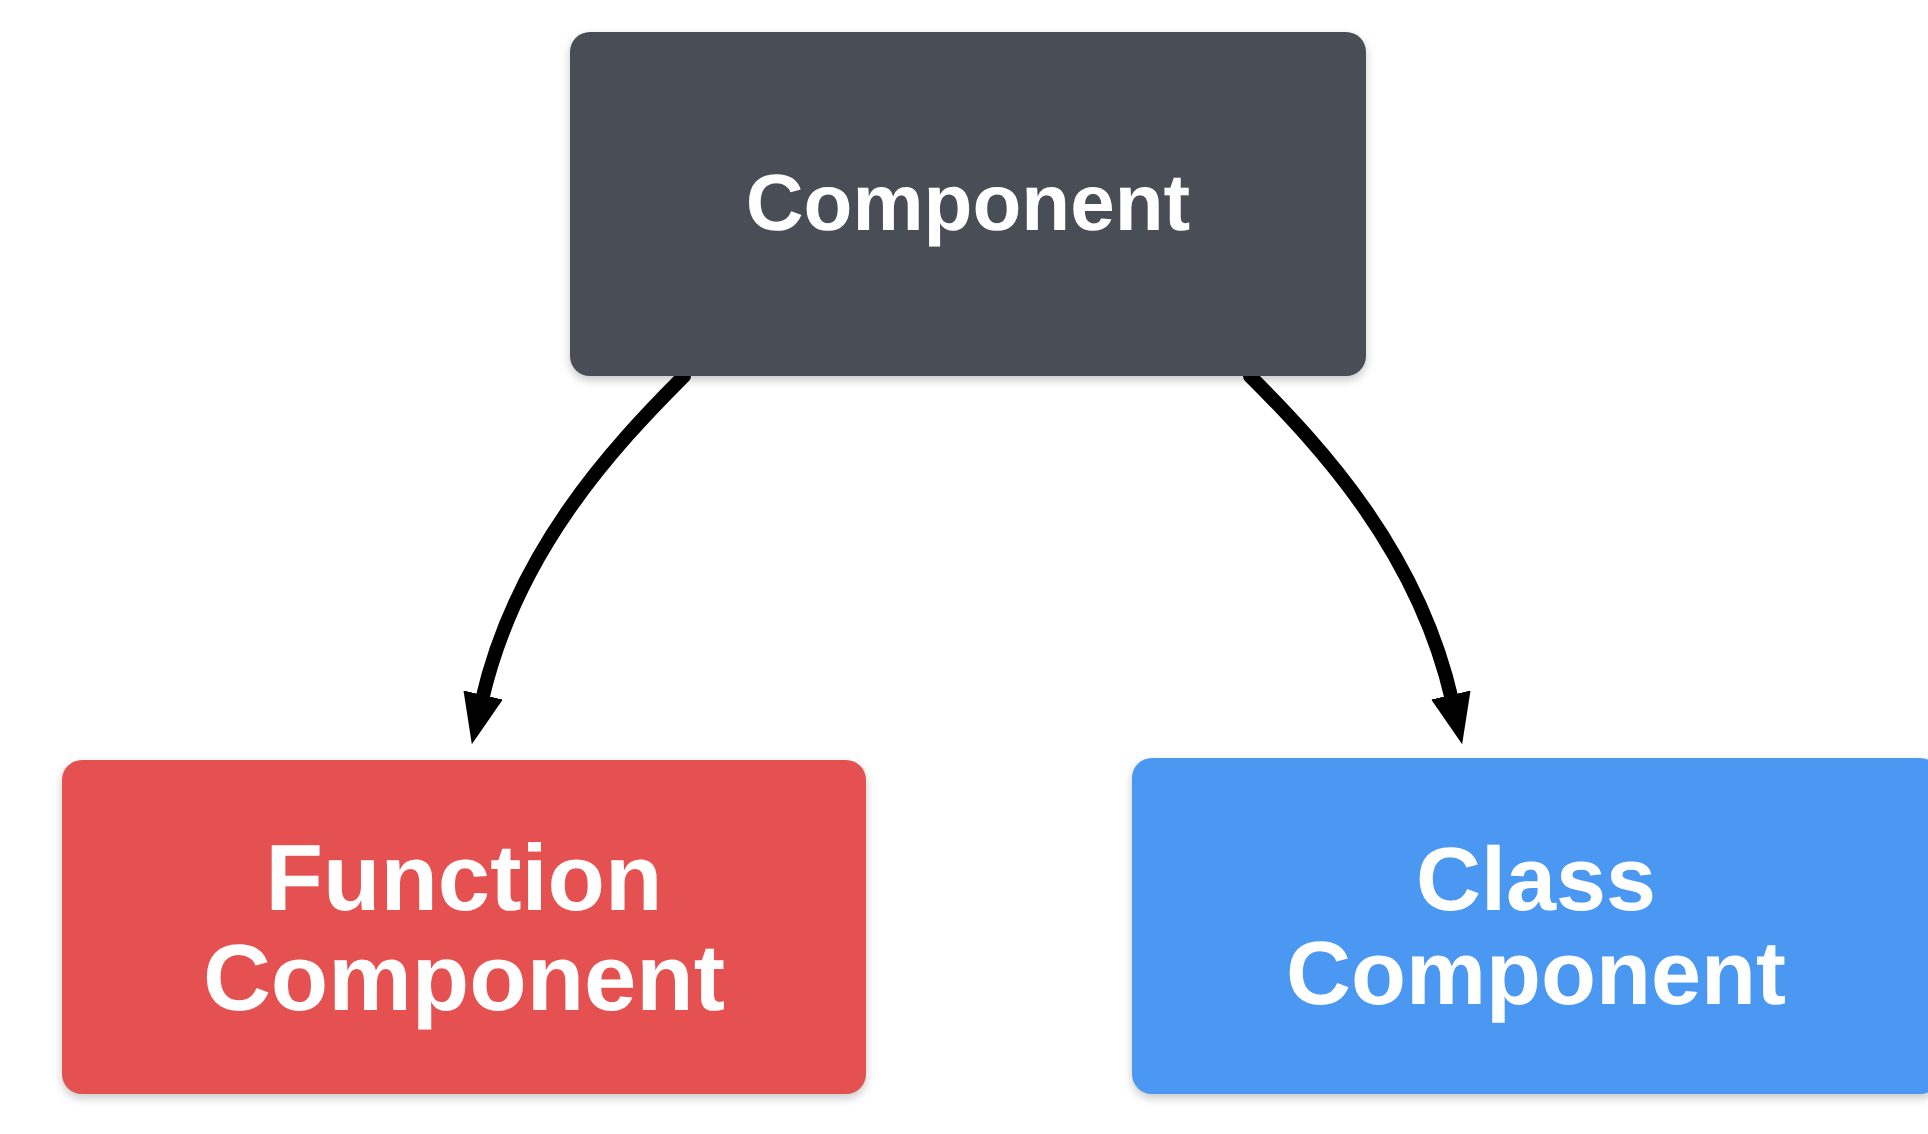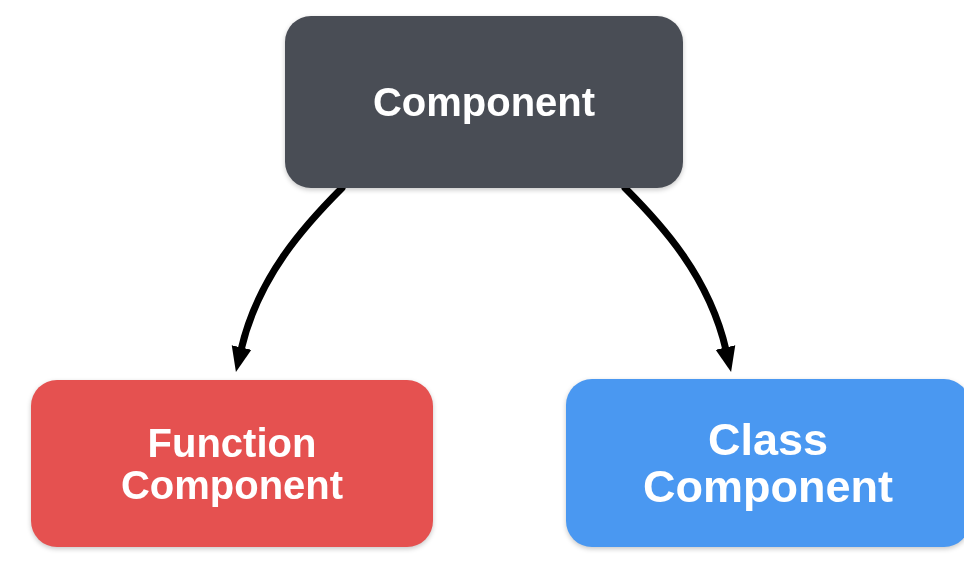--- a/index.html
+++ b/index.html
@@ -22,21 +22,21 @@
     width: 964px;
     height: 567px;
     pointer-events: none;
   }
   .node {
     position: absolute;
     display: flex;
     flex-direction: column;
     align-items: center;
     justify-content: center;
-    border-radius: 26px;
+    border-radius: 10px;
     color: #ffffff;
     font-weight: bold;
     text-align: center;
     box-shadow: 0 2px 5px rgba(0,0,0,0.22);
     line-height: 1.05;
     letter-spacing: 0px;
   }
   .node-parent {
     left: 285px;
     top: 16px;
@@ -44,21 +44,21 @@
     height: 172px;
     background: #494D55;
     font-size: 40px;
   }
   .node-function {
     left: 31px;
     top: 380px;
     width: 402px;
     height: 167px;
     background: #E55150;
-    font-size: 40px;
+    font-size: 47px;
   }
   .node-class {
     left: 533px;
     top: 379px;
     width: 404px;
     height: 168px;
     background: #4A98F1;
     font-size: 45px;
     margin-left: 33px;
   }

